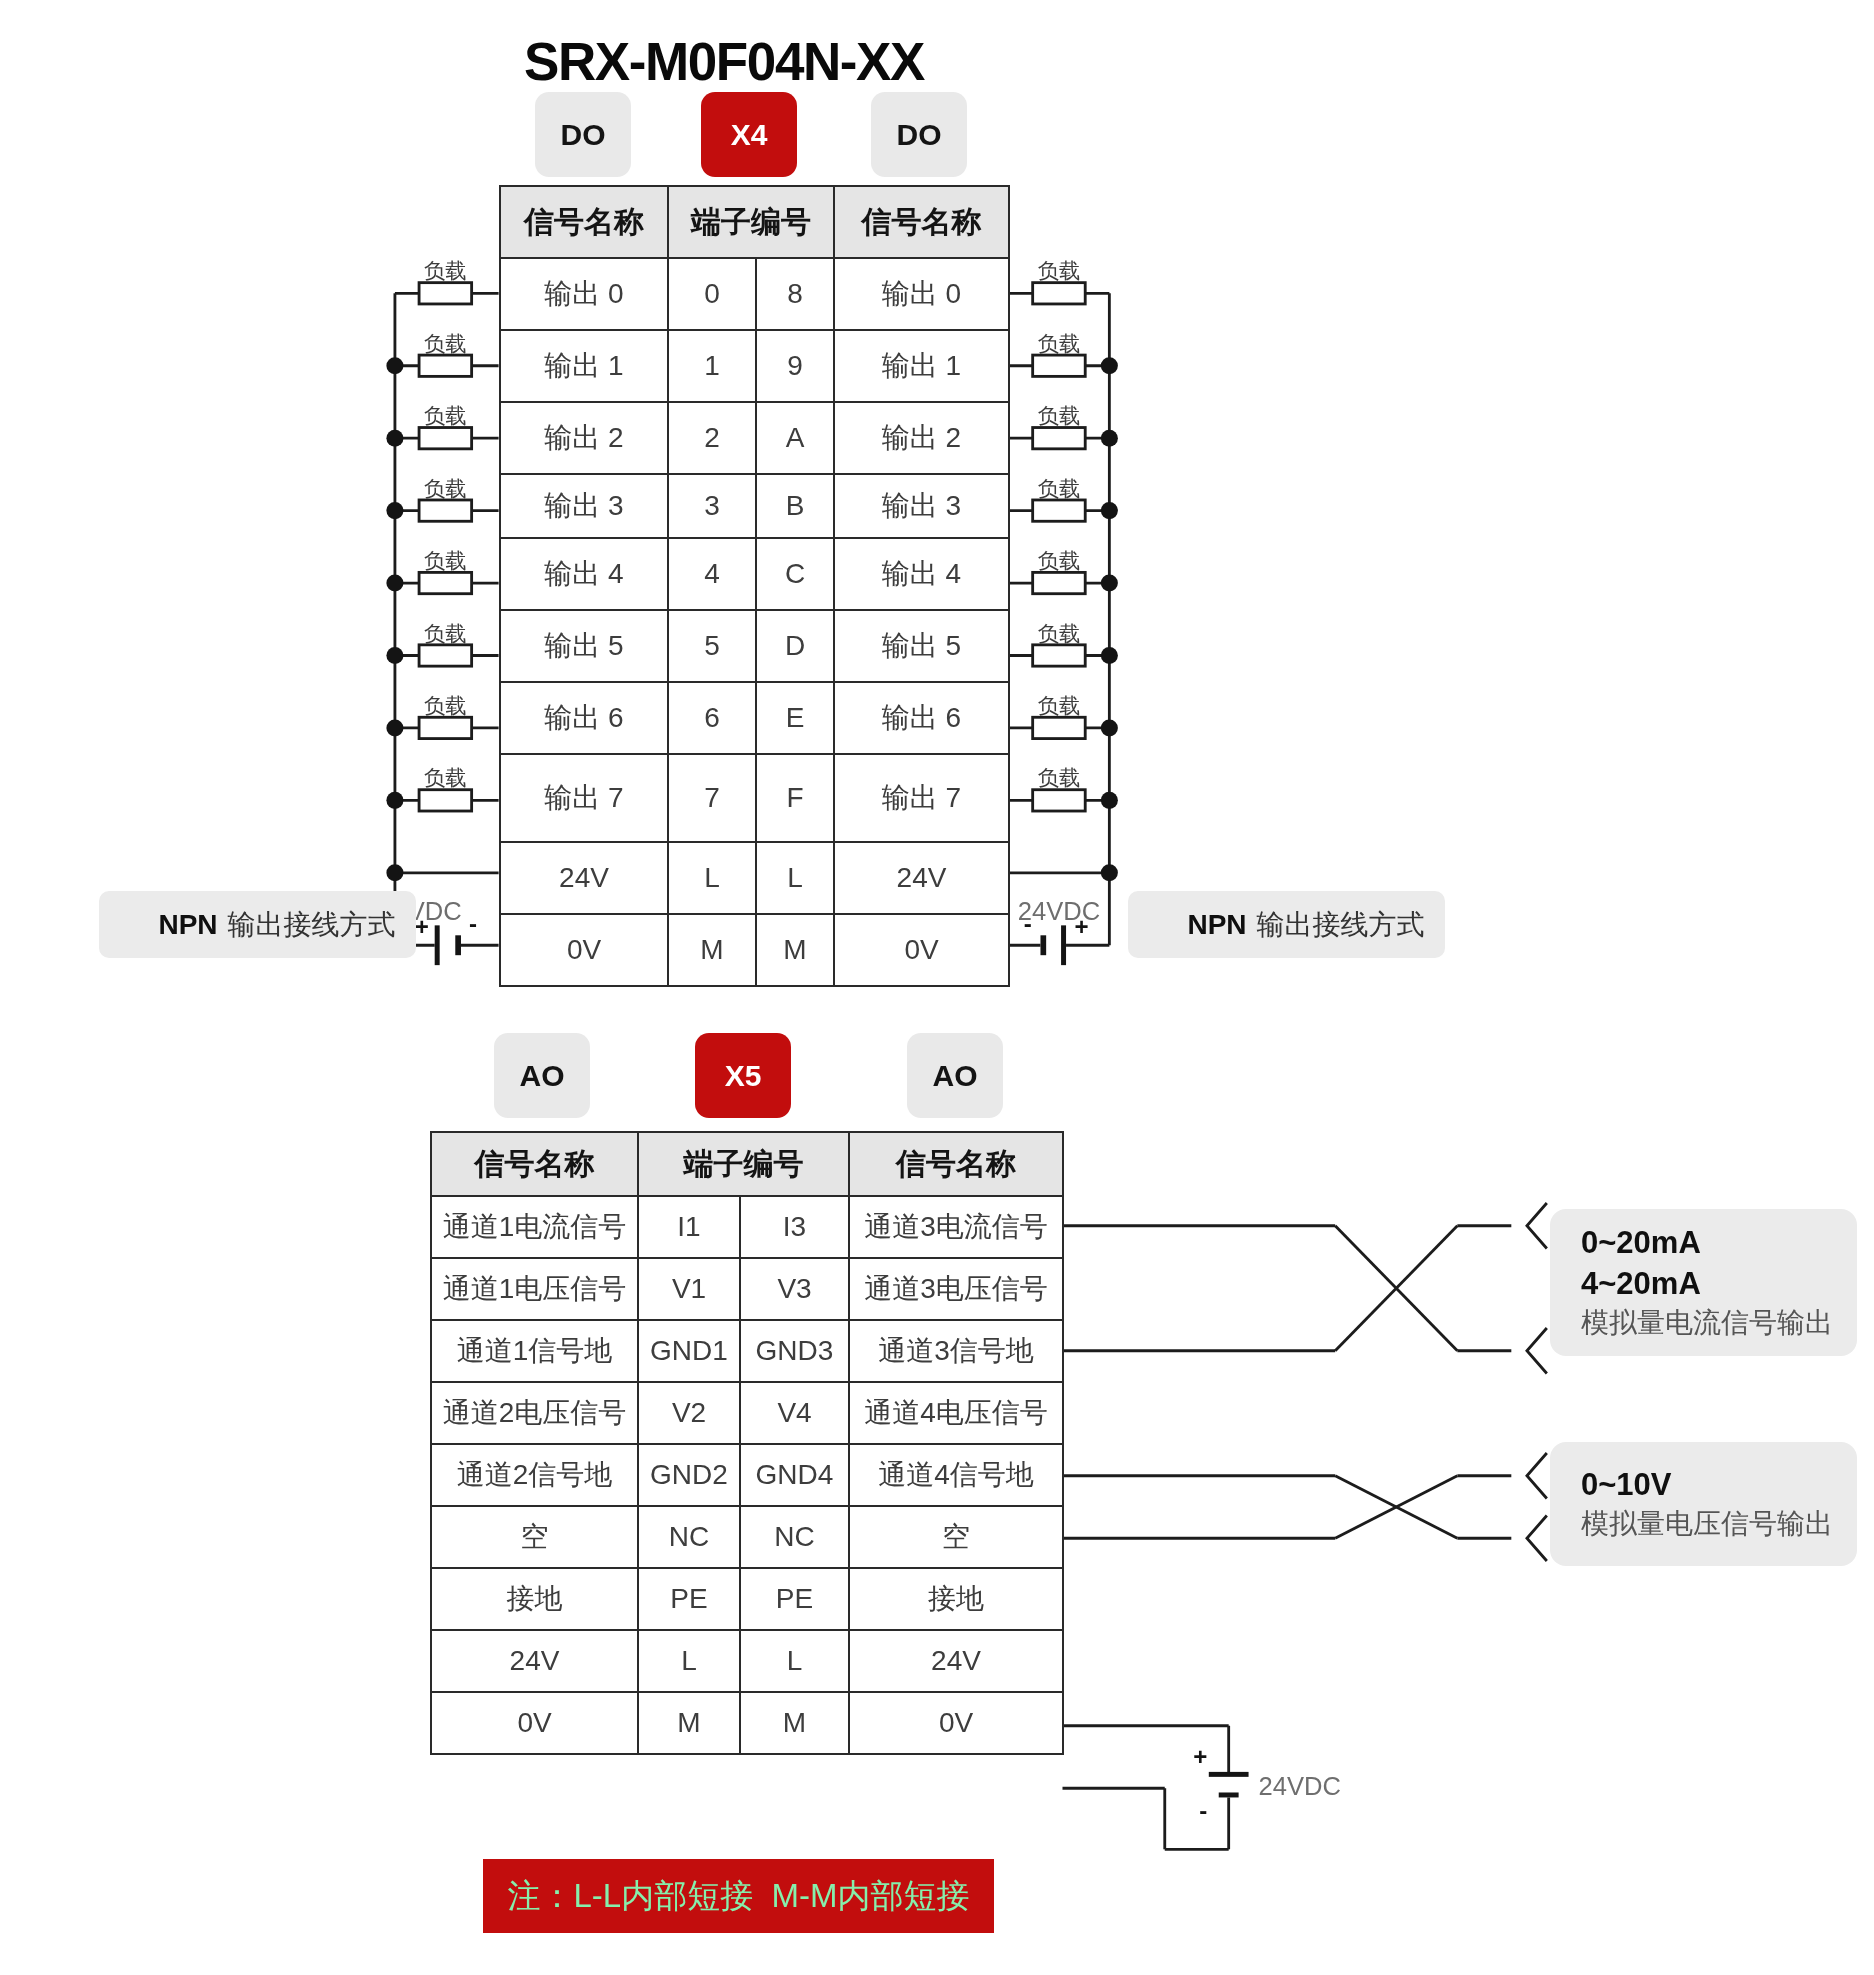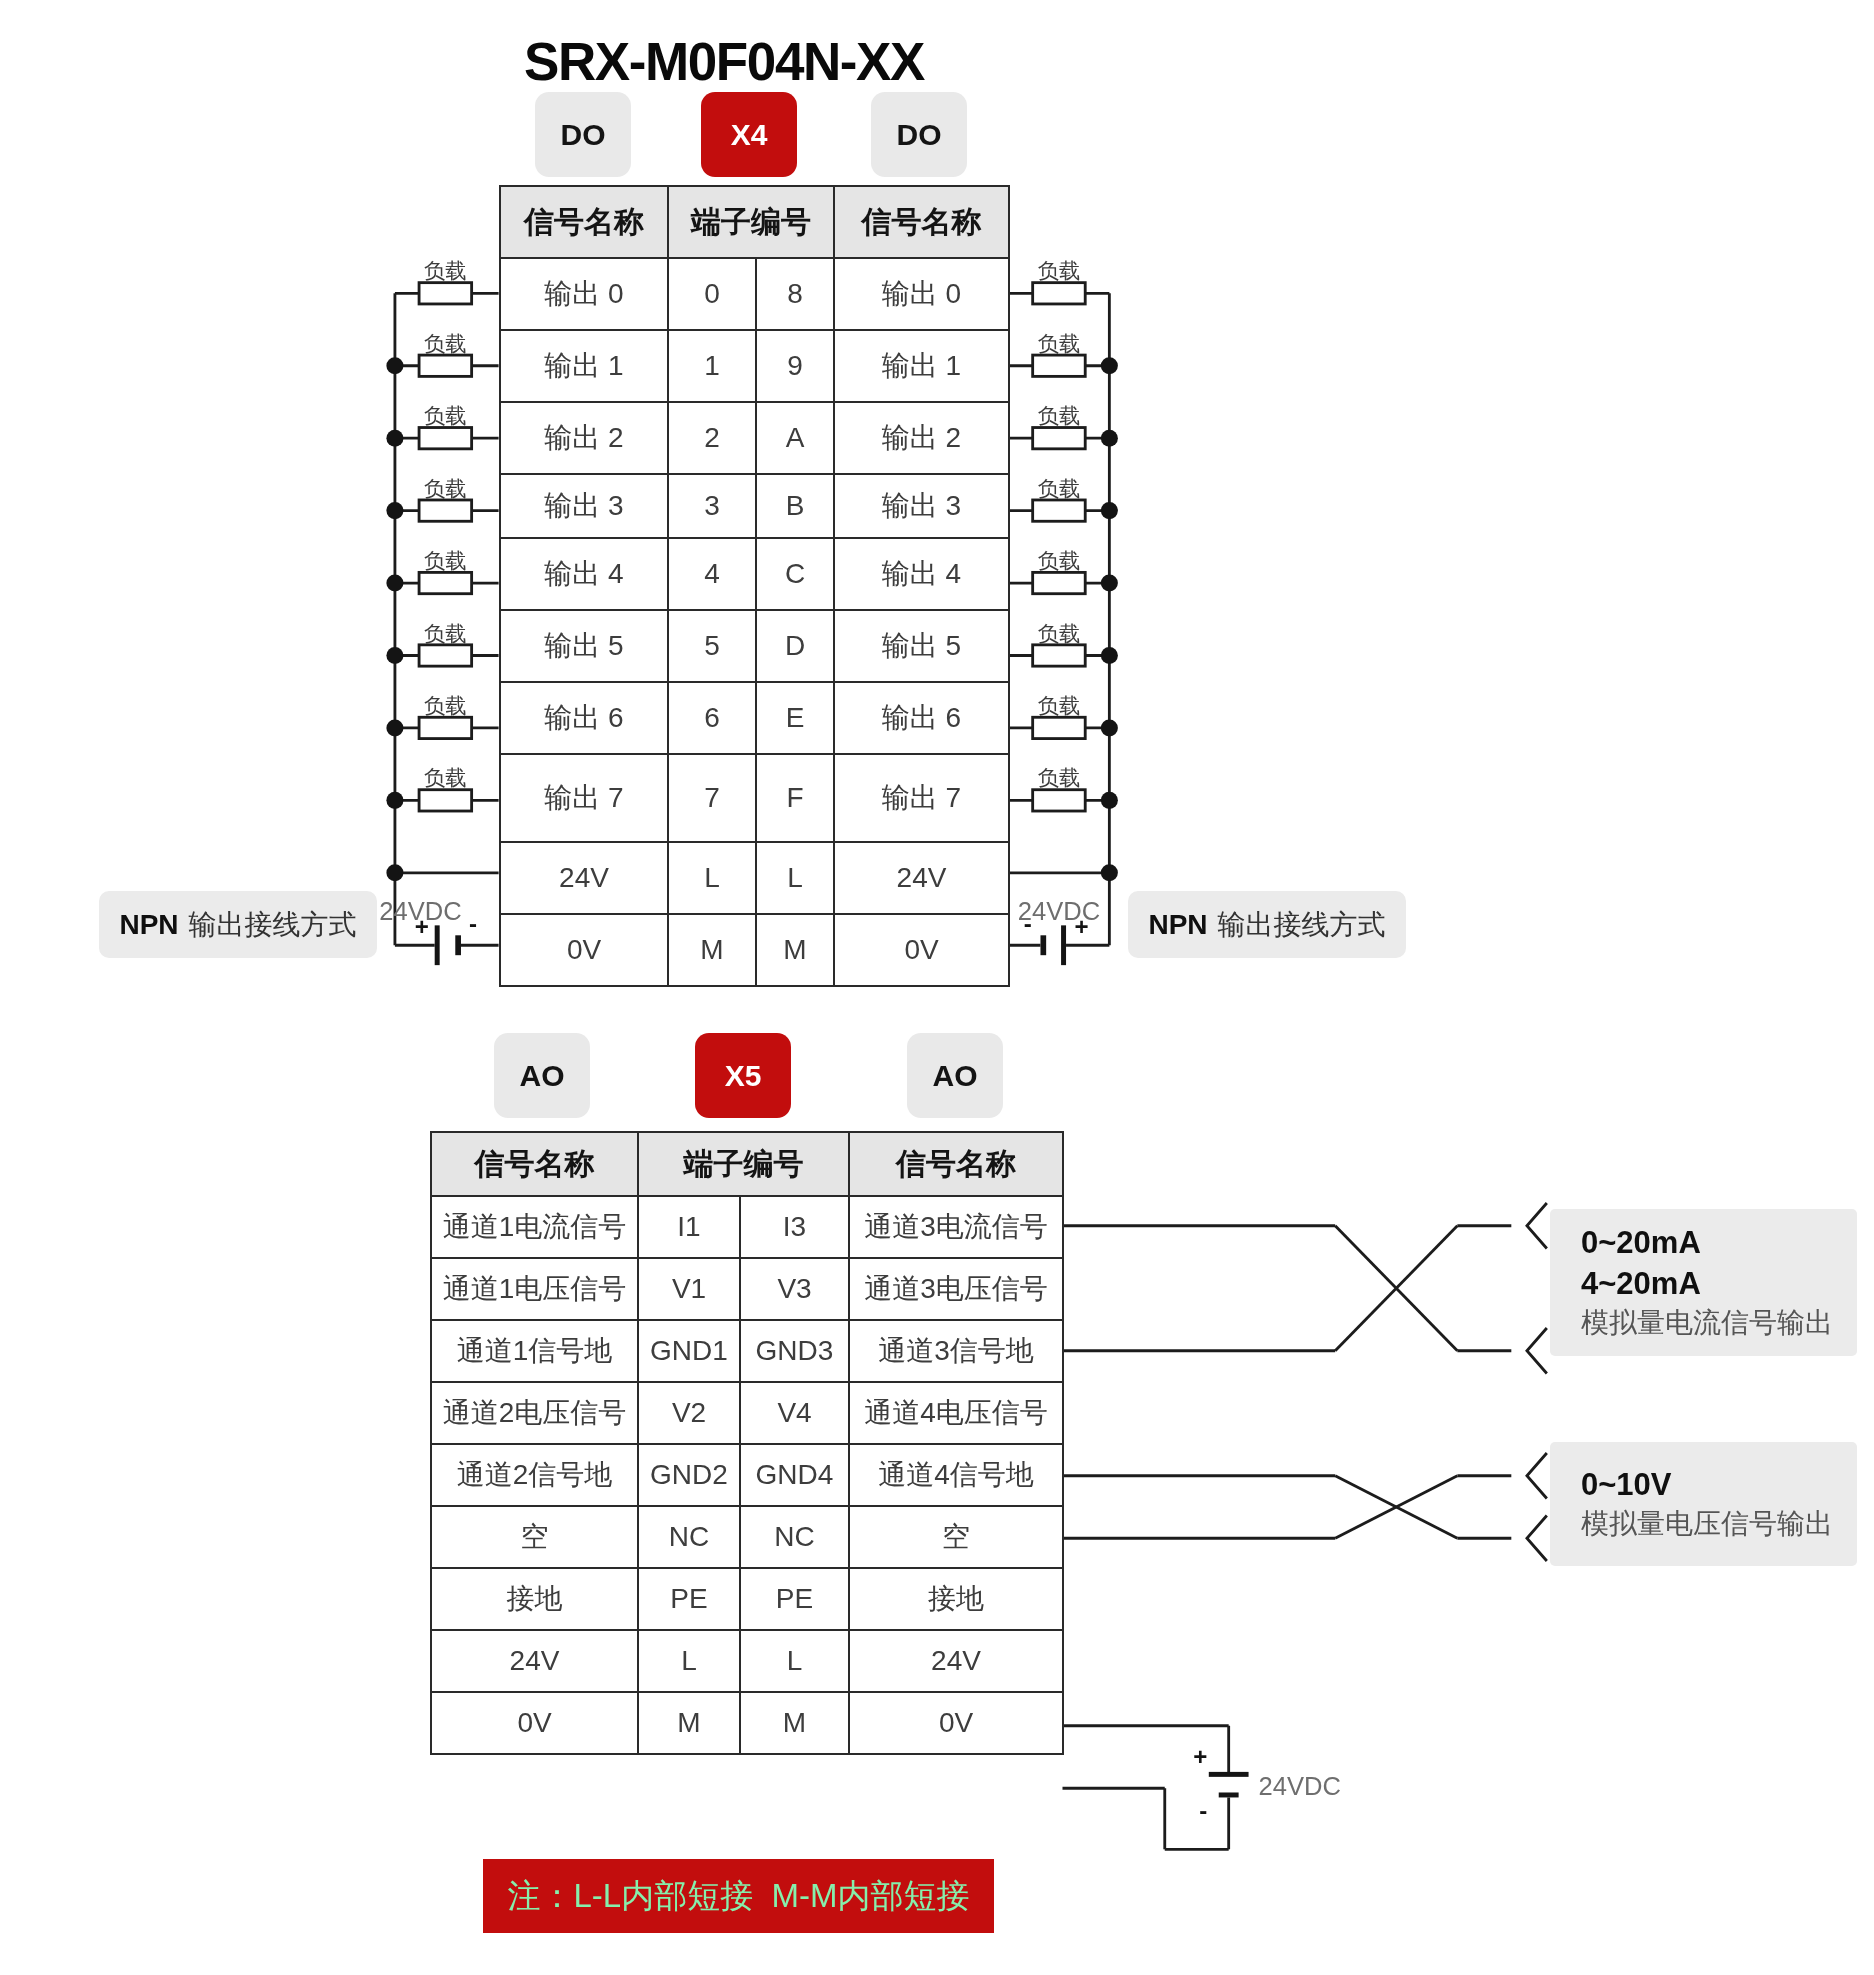--- a/index.html
+++ b/index.html
@@ -20,25 +20,25 @@
     background:#e5e5e5;font-size:30px;font-weight:800;color:#141414;
     border:2.1px solid #2a2a2a;text-align:center;padding:0;
   }
   table.wiring td{
     font-size:28px;font-weight:400;color:#3d3d3d;background:#fff;
     border:2.1px solid #2a2a2a;text-align:center;padding:0;
   }
   .npn-box{
     background:#ebebeb;border-radius:10px;
     display:flex;align-items:center;justify-content:center;gap:10px;
-    font-size:28px;color:#333;white-space:nowrap;
+    font-size:28px;color:#333;white-space:nowrap;padding-left:39px;
   }
   .npn-box b{font-weight:800;color:#0f0f0f;}
   .out-box{
-    background:#ebebeb;border-radius:5px;box-sizing:border-box;
+    background:#ebebeb;border-radius:16px;box-sizing:border-box;
     display:flex;flex-direction:column;justify-content:center;gap:7px;
     padding-left:31px;
   }
   .out-box .b{font-size:31px;font-weight:800;color:#101010;line-height:1.1;}
   .out-box .g{font-size:28px;font-weight:400;color:#555;line-height:1.1;}
   .note-bar{
     background:#c20d0d;color:#86efac;font-size:33px;font-weight:500;
     display:flex;align-items:center;justify-content:center;white-space:pre;
   }
   

